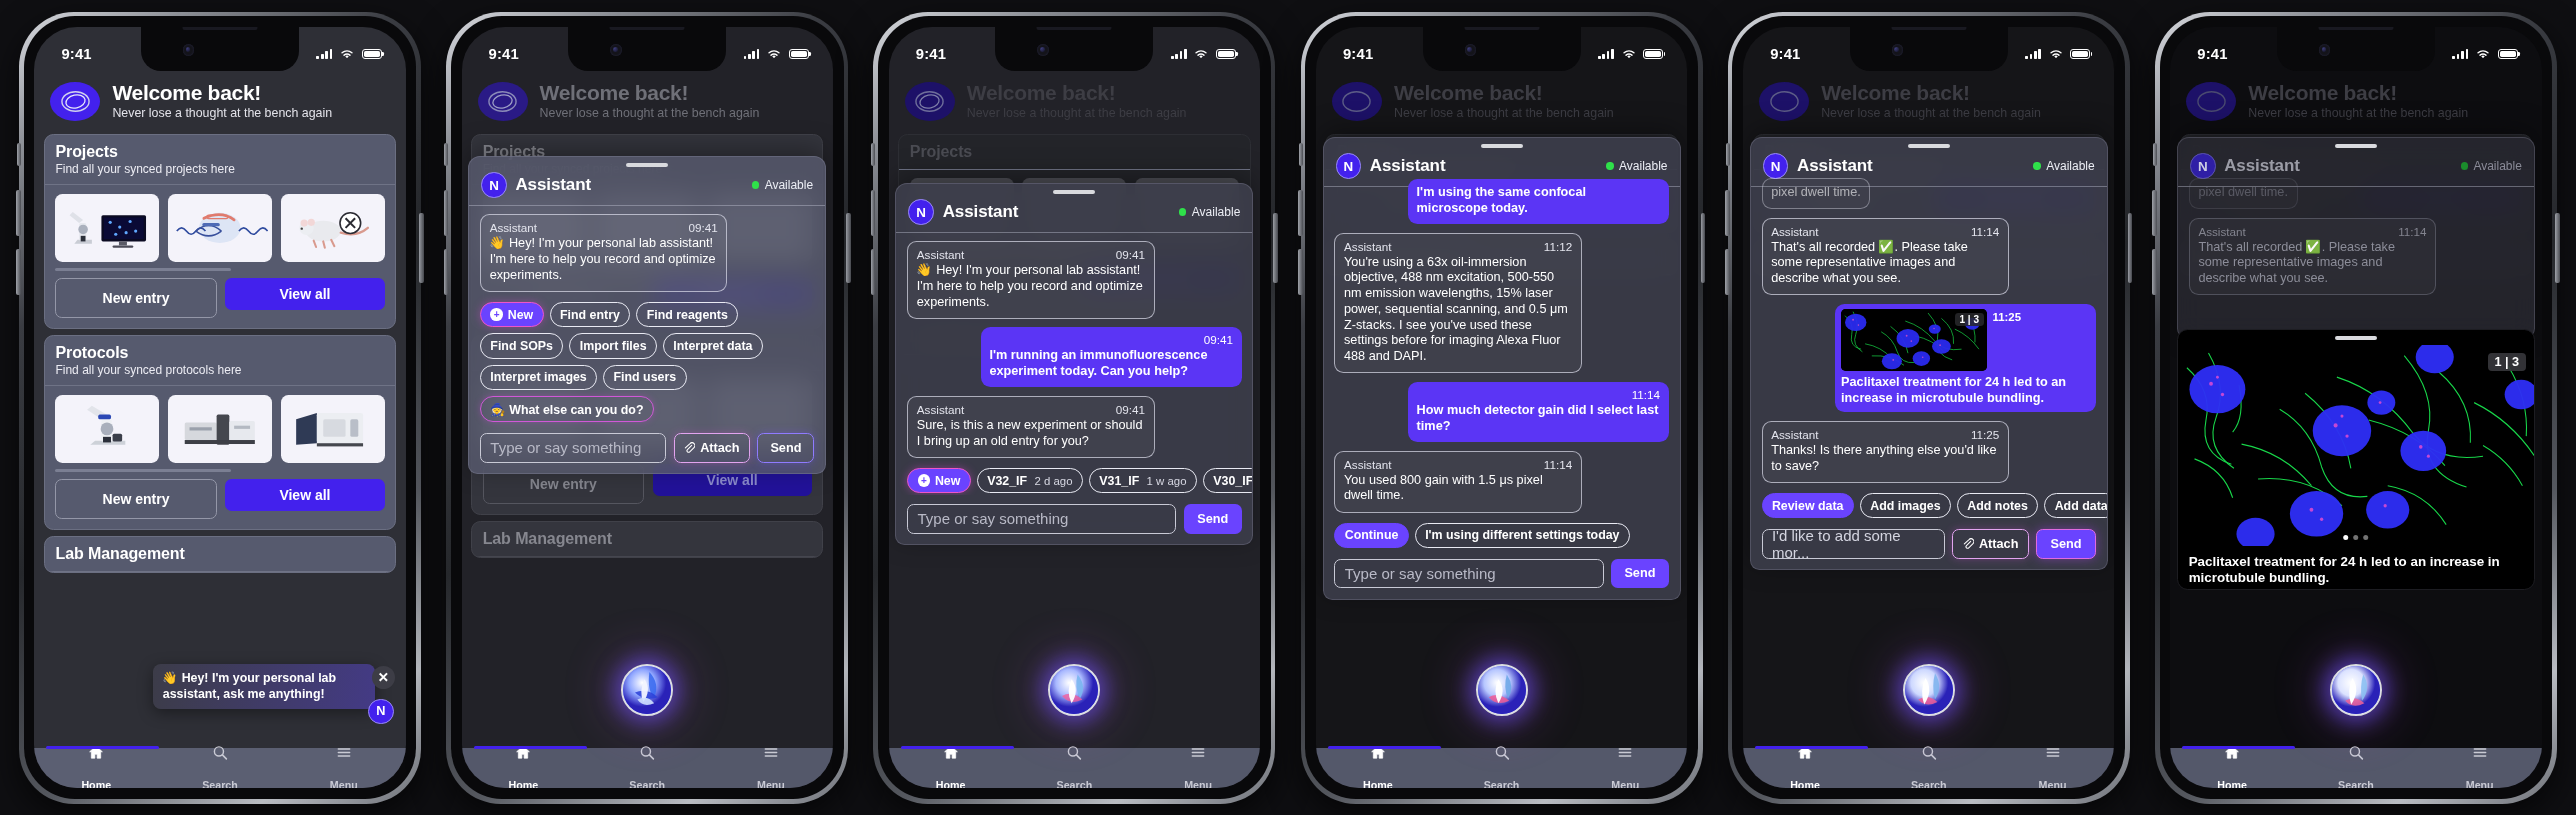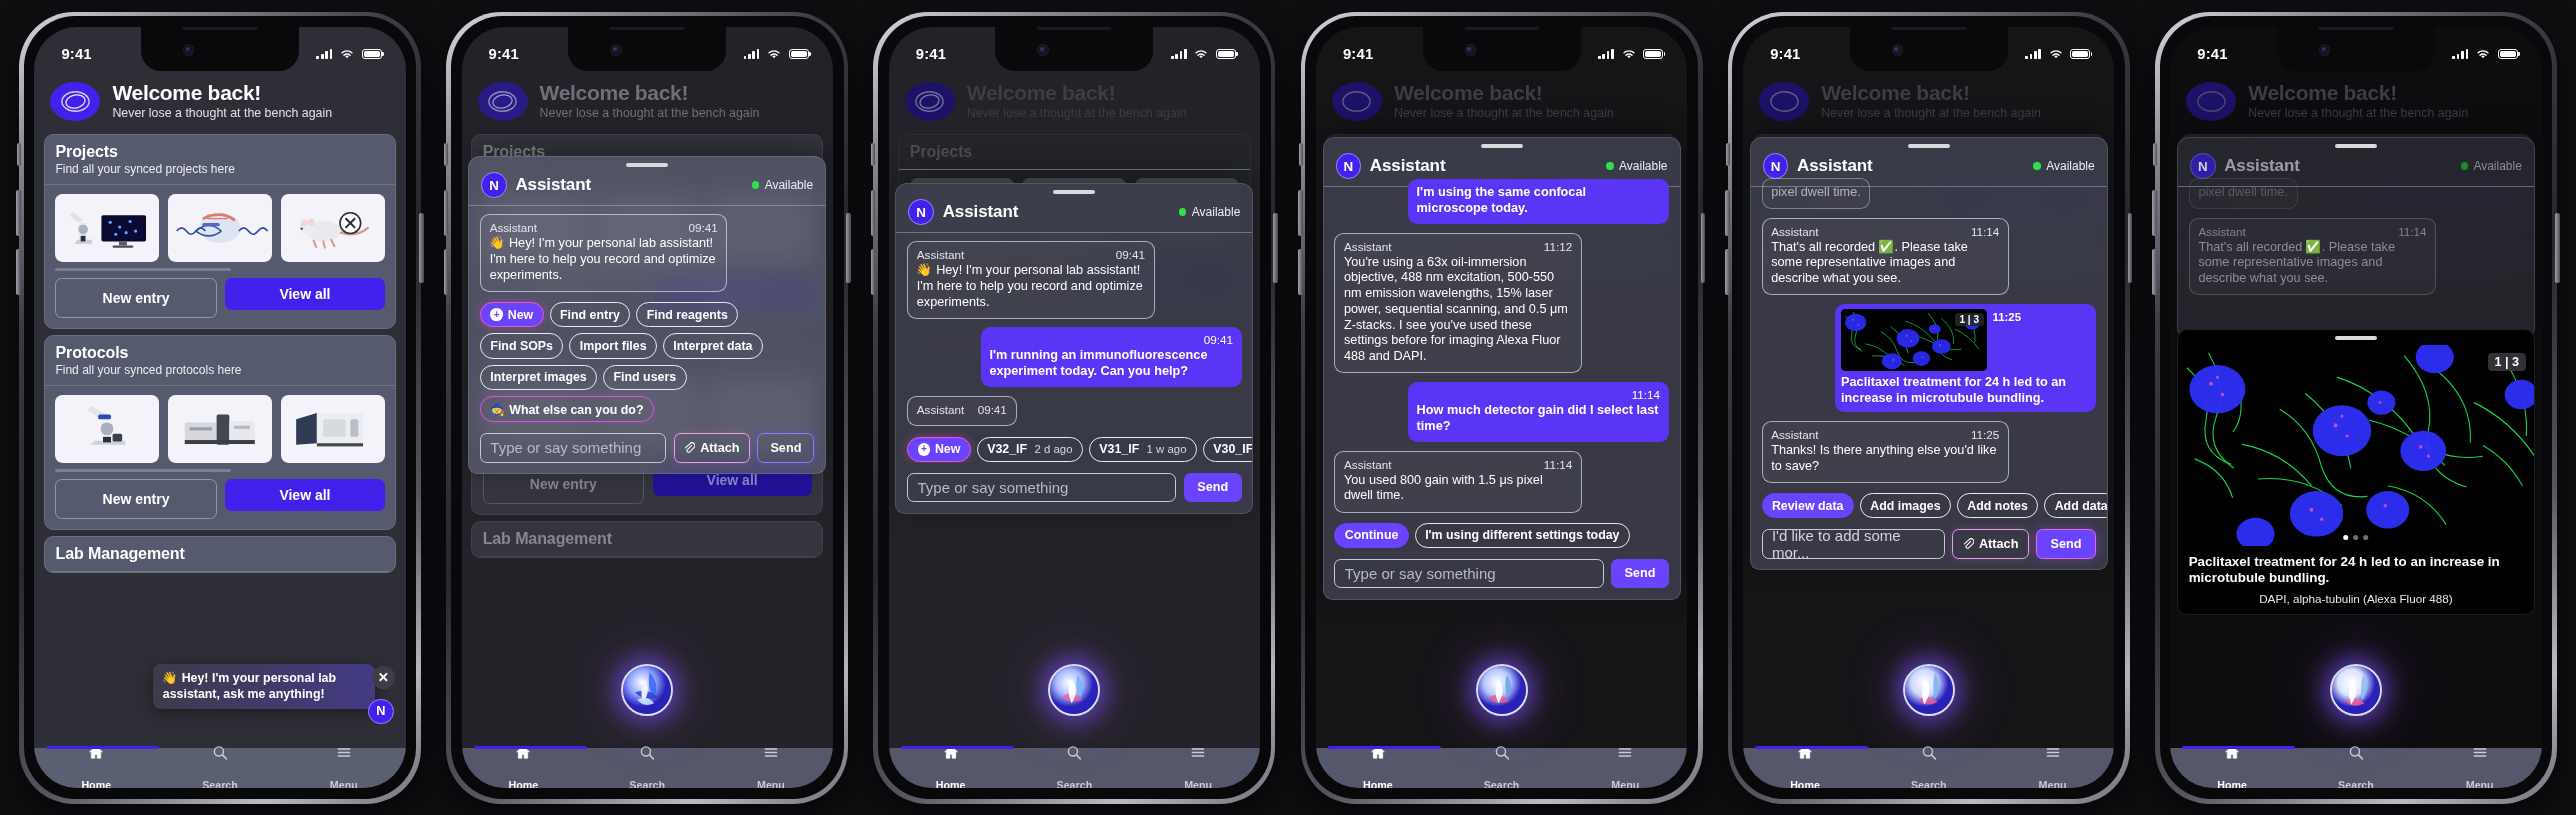--- a/index.html
+++ b/index.html
@@ -781,20 +781,21 @@
                 <div class="b-meta">
                     <span>09:41</span>
                   </div>
                 <div class="b-text">I'm running an immunofluorescence experiment today. Can you help?</div>
               </div>
               <div class="bubble b-assist">
                 <div class="b-meta">
                     <span>Assistant</span>
                     <span>09:41</span>
                   </div>
+                <div class="b-text">Sure, is this a new experiment or should I bring up an old entry for you?</div>
               </div>
             </div>
             <div class="chips nowrap">
               <div class="chip chip-new">
                   <span class="chip-plus">+</span>
                   <span>New</span>
                 </div>
               <div class="chip">
                   <span>V32_IF</span>
                   <span class="sub">2 d ago</span>
@@ -1336,21 +1337,20 @@
                 </g>
               </svg>
               <div class="count">1 | 3</div>
               <div class="dots">
                   <i class="on"></i>
                   <i></i>
                   <i></i>
                 </div>
             </div>
             <div class="cap">Paclitaxel treatment for 24 h led to an increase in microtubule bundling.</div>
-            <div class="sub">DAPI, alpha-tubulin (Alexa Fluor 488)</div>
           </div>
 
           <div class="orb">
             <svg viewBox="0 0 80 80">
                 <defs>
                   <radialGradient id="g6" cx="40%" cy="35%">
                     <stop offset="0%" stop-color="#fff"></stop>
                     <stop offset="55%" stop-color="#dbe2ff"></stop>
                     <stop offset="100%" stop-color="#2a22b8"></stop>
                   </radialGradient>

